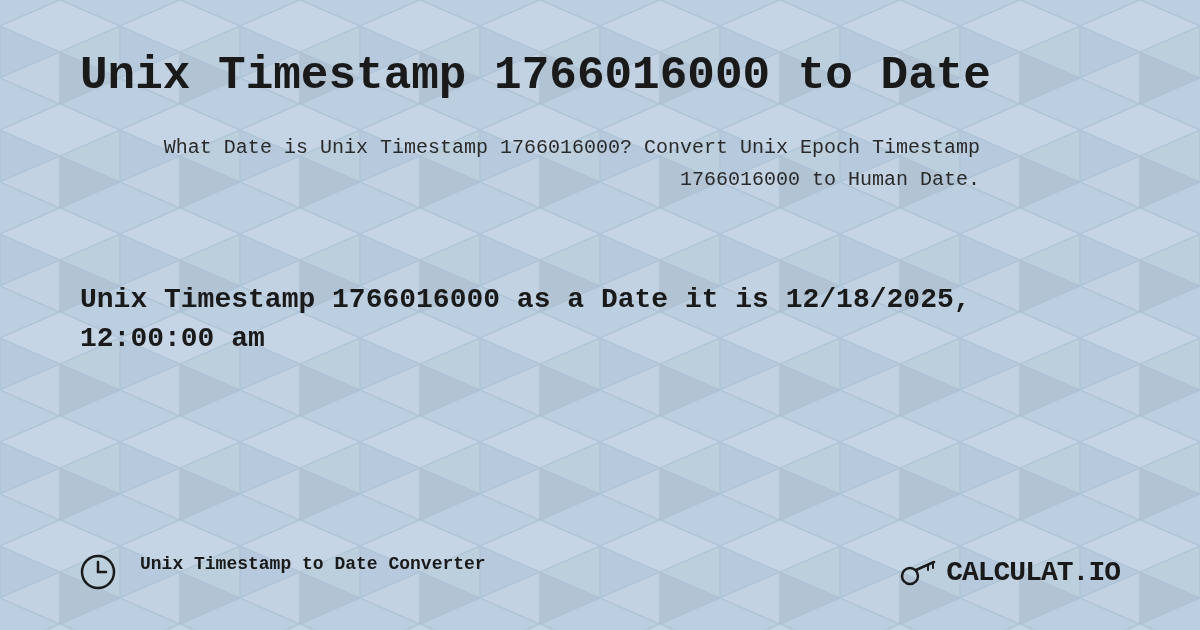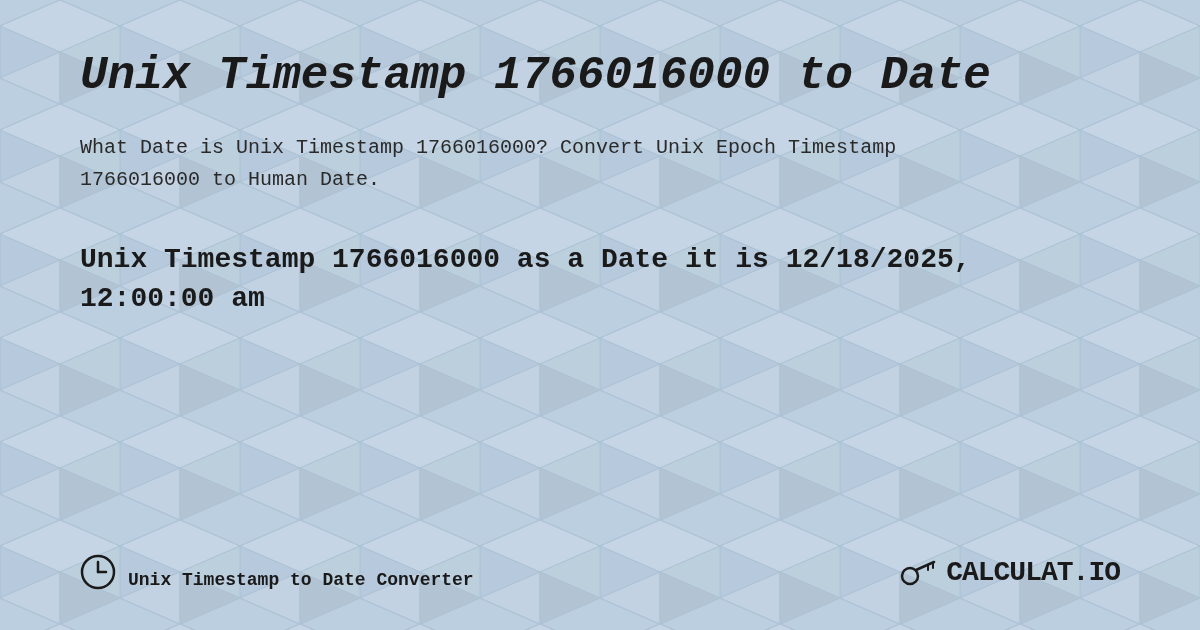--- a/index.html
+++ b/index.html
@@ -39,29 +39,30 @@
       flex-direction: column;
       height: 100%;
     }
 
     .main-title {
       font-size: 46px;
       font-weight: 900;
       color: #1a1a1a;
       margin-bottom: 30px;
       font-family: 'Courier New', Courier, monospace;
-      font-style: italic;
     }
 
     .description {
       font-size: 20px;
       color: #2a2a2a;
       line-height: 1.6;
+      margin-bottom: 40px;
       font-family: 'Courier New', Courier, monospace;
       max-width: 900px;
+      text-align: right;
     }
 
     .result-section {
       margin-bottom: 40px;
     }
 
     .result-text {
       font-size: 28px;
       font-weight: 900;
       color: #1a1a1a;
@@ -73,22 +74,22 @@
     .footer {
       display: flex;
       align-items: center;
       justify-content: space-between;
       margin-top: auto;
       padding-top: 10px;
     }
 
     .footer-left {
       display: flex;
-      align-items: flex-end;
-      gap: 12px;
+      align-items: flex-start;
+      gap: 24px;
     }
 
     .clock-icon-container {
       display: flex;
       align-items: center;
     }
 
     .footer-label {
       font-size: 18px;
       font-weight: 700;

